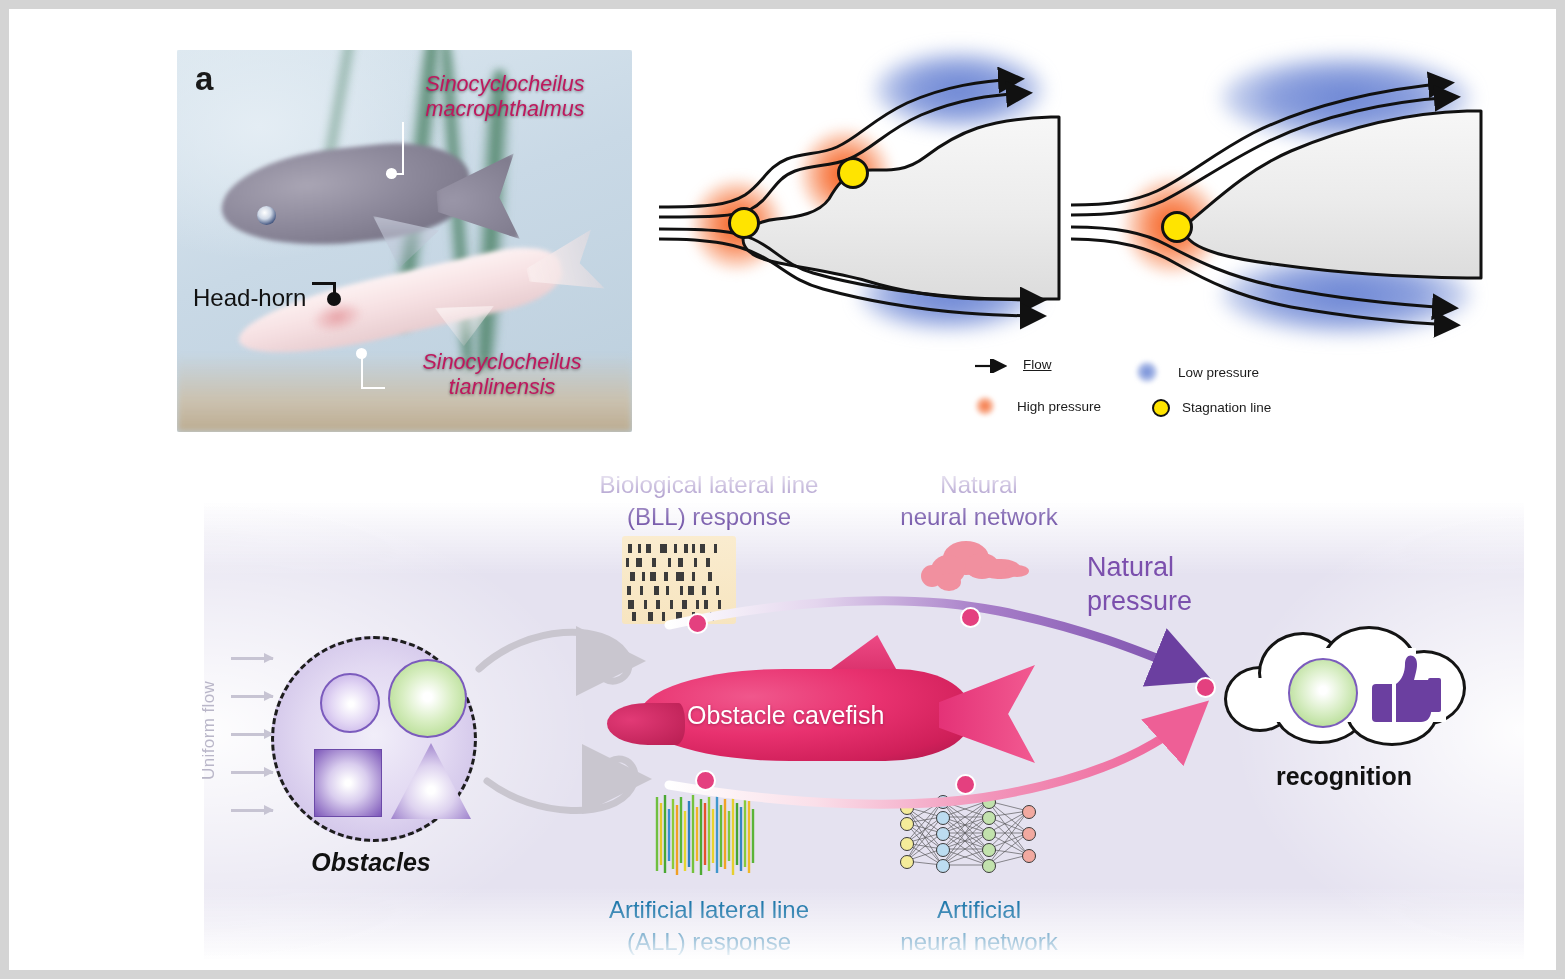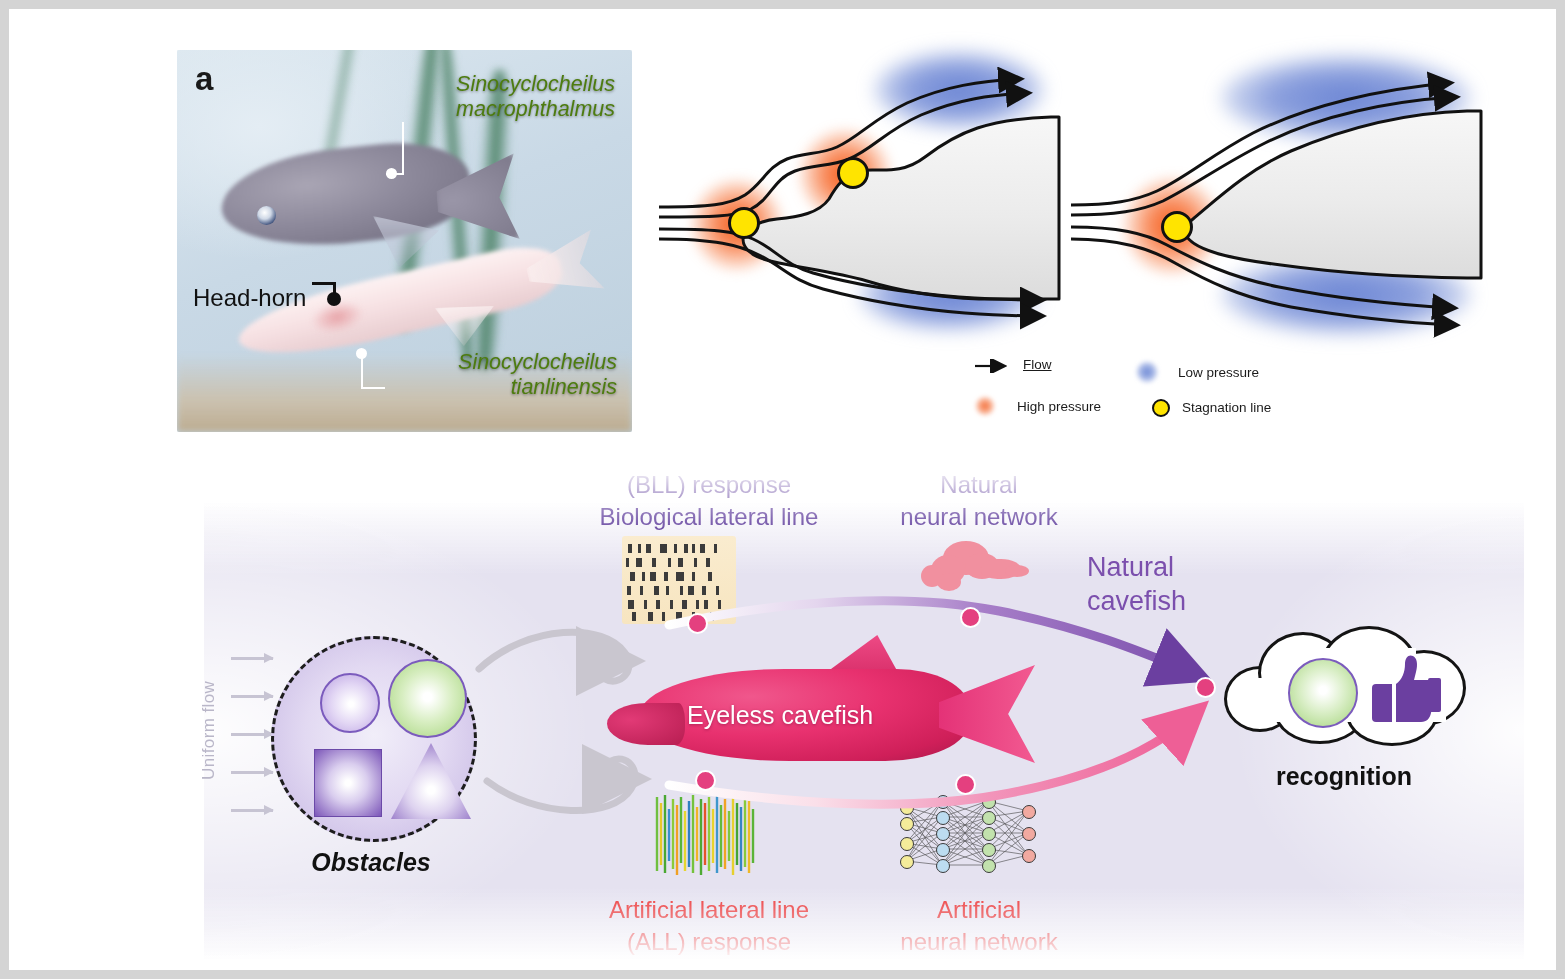--- a/index.html
+++ b/index.html
@@ -42,22 +42,22 @@
         background:linear-gradient(180deg,#fdf2f2 0%,#f7e2e4 45%,#e8cdd0 100%);filter:blur(1.9px);}
   .fishB .blush{position:absolute;left:74px;top:48px;width:54px;height:30px;border-radius:50%;
         background:radial-gradient(ellipse,rgba(228,150,155,.85),rgba(228,150,155,0) 70%);filter:blur(3px);}
   .fishB .tail{position:absolute;left:296px;top:32px;width:72px;height:66px;
         background:linear-gradient(90deg,rgba(250,238,238,.9),rgba(235,220,222,.5));
         clip-path:polygon(0 40%,100% 4%,74% 50%,100% 96%,0 60%);filter:blur(2.2px);}
   .fishB .pfin{position:absolute;left:198px;top:76px;width:58px;height:44px;
         background:linear-gradient(180deg,rgba(252,244,244,.8),rgba(236,224,226,.2));
         clip-path:polygon(0 0,100% 26%,34% 100%);filter:blur(1.8px);}
   .panel-letter{position:absolute;left:18px;top:10px;font-size:33px;font-weight:bold;color:#1a1a1a;}
-  .sp-label{position:absolute;color:#4d7c0f;font-style:italic;font-size:21.5px;line-height:1.18;
-        text-align:right;text-shadow:0 1px 3px rgba(0,0,0,.45);}
+  .sp-label{position:absolute;color:#be185d;font-style:italic;font-size:21.5px;line-height:1.18;
+        text-align:center;text-shadow:0 1px 3px rgba(0,0,0,.45);}
   .lead{position:absolute;background:#ffffff;}
   .dotw{position:absolute;width:11px;height:11px;border-radius:50%;background:#fff;}
   .hh-label{position:absolute;font-size:24px;color:#111;}
   .hh-line{position:absolute;background:#111;}
   .dotk{position:absolute;width:14px;height:14px;border-radius:50%;background:#111;}
 
   
   .flowdiag{position:absolute;}
   .hot{position:absolute;border-radius:50%;
        background:radial-gradient(circle,#f6601f 0%,rgba(246,96,31,.72) 32%,rgba(246,120,60,.28) 62%,rgba(246,140,90,0) 78%);
@@ -75,21 +75,21 @@
       background:radial-gradient(circle,#6f8ad6 0%,rgba(111,138,214,.6) 45%,rgba(120,146,216,0) 78%);filter:blur(2px);}
   .lg-stag{width:14px;height:14px;border-radius:50%;background:#ffe400;border:2.5px solid #111;}
 
   
   #wf{left:195px;top:492px;width:1320px;height:460px;border-radius:4px;
       background:
         radial-gradient(ellipse 70% 120% at 0% 50%, rgba(255,255,255,.95) 0%, rgba(255,255,255,0) 42%),
         radial-gradient(ellipse 55% 120% at 100% 50%, rgba(255,255,255,.95) 0%, rgba(255,255,255,0) 40%),
         linear-gradient(180deg, rgba(255,255,255,.92) 0%, #e5e2f0 16%, #e5e2f0 84%, rgba(255,255,255,.92) 100%);}
   .wf-top-label{position:absolute;font-size:24px;line-height:1.32;text-align:center;color:#6b4ba3;font-weight:400;}
-  .wf-bot-label{position:absolute;font-size:24px;line-height:1.32;text-align:center;color:#ef4444;font-weight:400;}
+  .wf-bot-label{position:absolute;font-size:24px;line-height:1.32;text-align:center;color:#0369a1;font-weight:400;}
   .fade-top{-webkit-mask-image:linear-gradient(180deg,rgba(0,0,0,.06) 0%,rgba(0,0,0,.5) 42%,#000 100%);
             mask-image:linear-gradient(180deg,rgba(0,0,0,.06) 0%,rgba(0,0,0,.5) 42%,#000 100%);}
   .fade-bot{-webkit-mask-image:linear-gradient(180deg,#000 0%,rgba(0,0,0,.5) 58%,rgba(0,0,0,.06) 100%);
             mask-image:linear-gradient(180deg,#000 0%,rgba(0,0,0,.5) 58%,rgba(0,0,0,.06) 100%);}
   .strat-label{position:absolute;font-size:27px;line-height:1.25;color:#7b4fad;}
   .appr-label{position:absolute;font-size:27px;line-height:1.25;color:#e8609a;}
   .big-cap{position:absolute;font-size:25px;font-weight:bold;color:#111;text-align:center;line-height:1.22;}
   #uniform{position:absolute;left:190px;top:636px;width:26px;height:170px;
       font-size:17px;color:#b9b6c8;letter-spacing:.4px;
       writing-mode:vertical-rl;transform:rotate(180deg);text-align:center;}
@@ -464,21 +464,21 @@
   <div class="junc abs" style="left:951px;top:598px;"></div>
   <div class="junc abs" style="left:686px;top:761px;"></div>
   <div class="junc abs" style="left:946px;top:765px;"></div>
   <div class="junc abs" style="left:1186px;top:668px;"></div>
 
   <div id="cavefish">
     <div class="cf-dorsal"></div>
     <div class="cf-body"></div>
     <div class="cf-snout"></div>
     <div class="cf-tail"></div>
-    <div class="cf-label">Eyeless cavefish</div>
+    <div class="cf-label">Obstacle cavefish</div>
   </div>
 
   <div id="cloud">
     <div class="cl" style="left:0px;top:40px;width:66px;height:60px;"></div>
     <div class="cl" style="left:34px;top:6px;width:84px;height:76px;"></div>
     <div class="cl" style="left:96px;top:0px;width:92px;height:78px;"></div>
     <div class="cl" style="left:158px;top:24px;width:78px;height:70px;"></div>
     <div class="cl" style="left:50px;top:52px;width:86px;height:60px;"></div>
     <div class="cl" style="left:122px;top:56px;width:86px;height:58px;"></div>
     <div class="cl-in" style="left:16px;top:52px;width:206px;height:44px;"></div>
@@ -489,26 +489,26 @@
       <path d="M26,32 c6,-4 9,-12 9,-20 c0,-7 4,-10 8,-8 c4,2 5,8 3,16 l-2,8 h14 c5,0 8,4 7,9 l-4,24 c-1,5 -4,9 -10,9 H26 z" fill="#6b3fa0"></path>
       <rect x="58" y="26" width="13" height="34" rx="2" fill="#6b3fa0"></rect>
     </svg>
   </div>
   <div class="big-cap" style="left:1230px;top:752px;width:210px;">
     <div>recognition</div>
   </div>
 
   <div class="strat-label" style="left:1078px;top:542px;width:180px;">
     <div>Natural</div>
-    <div>cavefish</div>
+    <div>pressure</div>
   </div>
 
   <div class="wf-top-label fade-top" style="left:540px;top:460px;width:320px;">
+    <div>Biological lateral line</div>
     <div>(BLL) response</div>
-    <div>Biological lateral line</div>
   </div>
   <div class="wf-top-label fade-top" style="left:830px;top:460px;width:280px;">
     <div>Natural</div>
     <div>neural network</div>
   </div>
 
   <div class="wf-bot-label fade-bot" style="left:540px;top:885px;width:320px;">
     <div>Artificial lateral line</div>
     <div>(ALL) response</div>
   </div>

